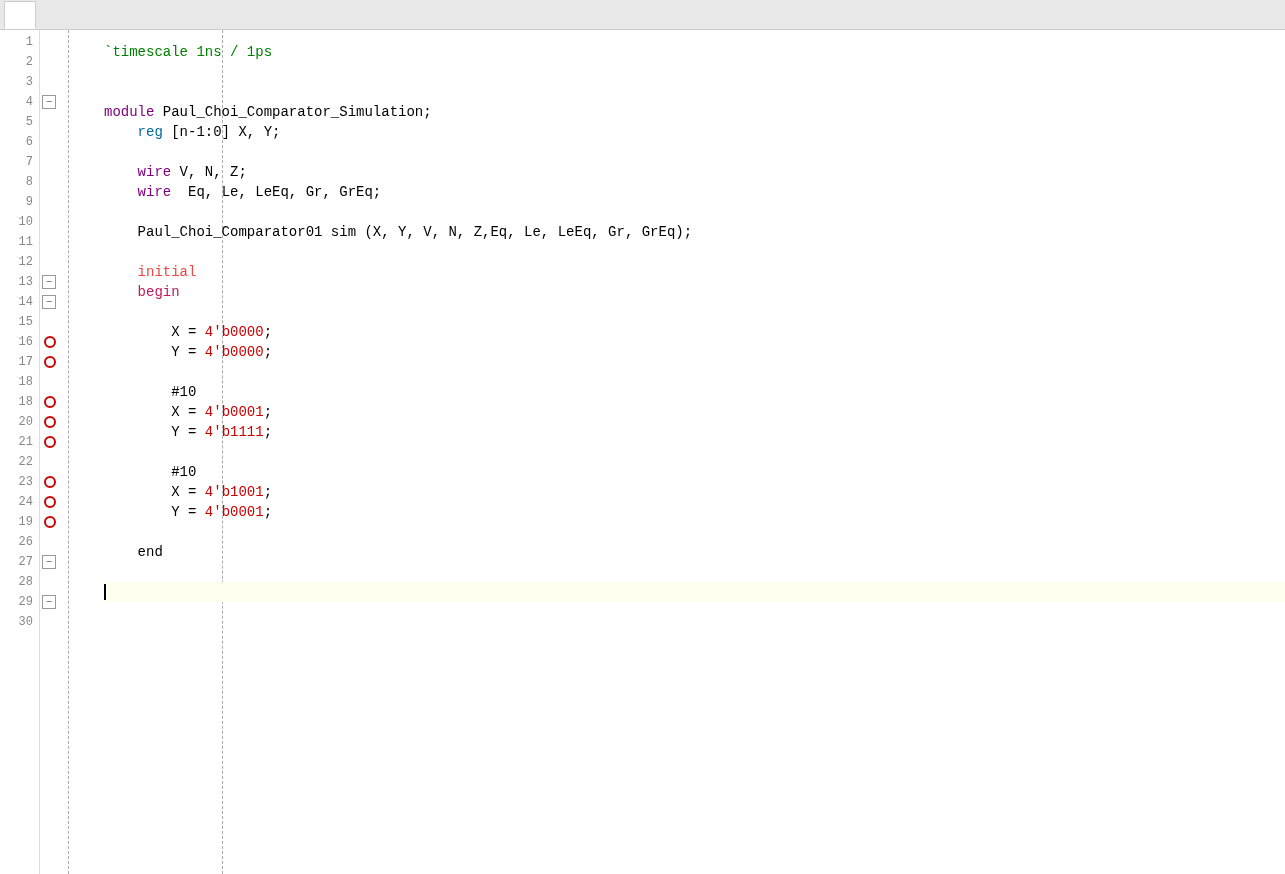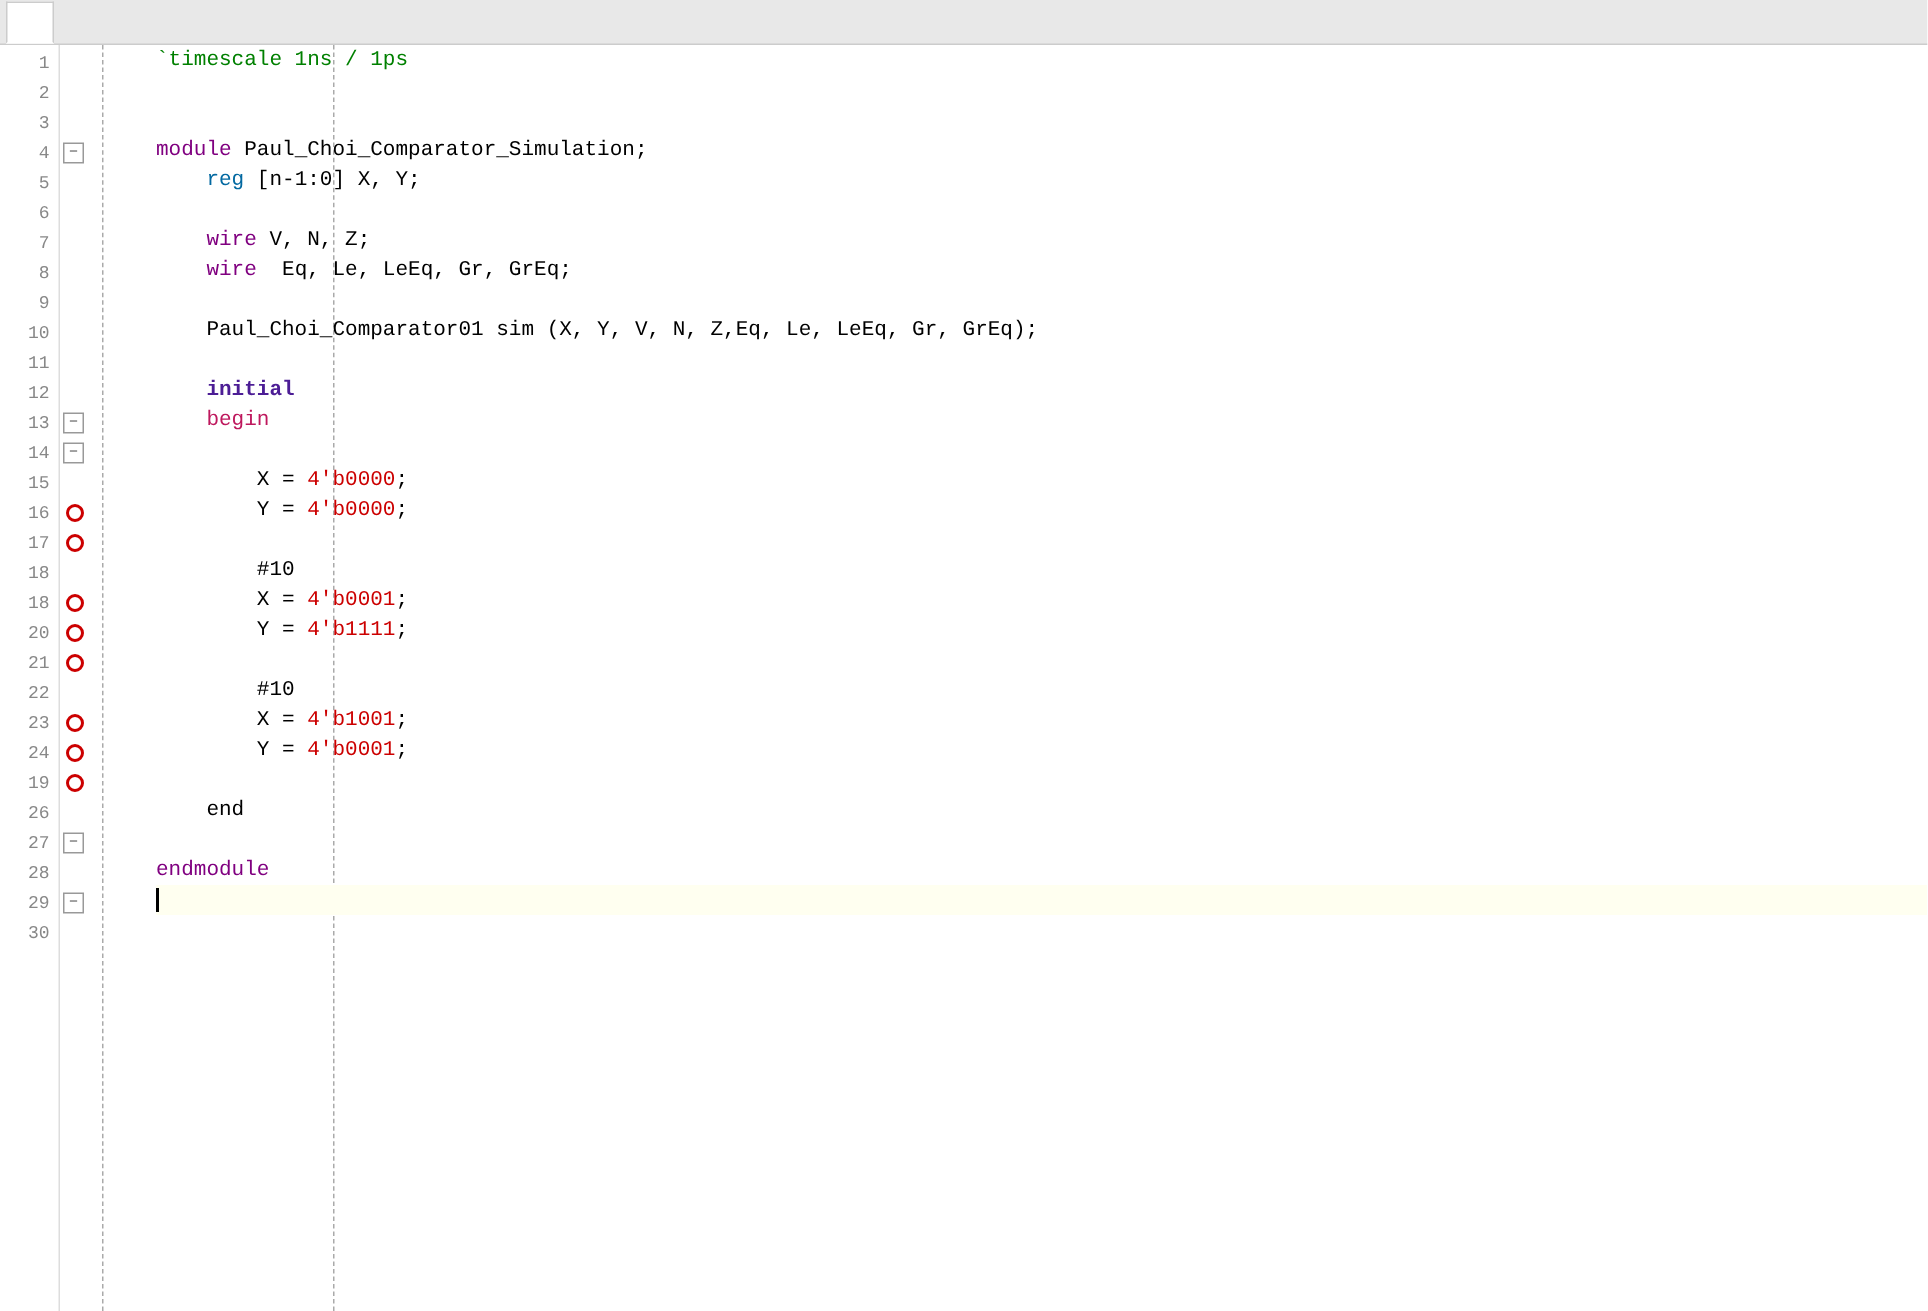--- a/index.html
+++ b/index.html
@@ -135,21 +135,21 @@
       left: 28px;
       top: 0;
       bottom: 0;
       border-left: 1px dashed #aaaaaa;
       pointer-events: none;
     }
 
     
     .code-content {
       flex: 1;
-      padding: 0 0 2px 4px;
+      padding: 12px 0 2px 4px;
       overflow: auto;
       position: relative;
     }
 
     .code-line {
       display: flex;
       align-items: center;
       height: 20px;
       white-space: pre;
       position: relative;
@@ -166,21 +166,21 @@
       background: #000000;
       vertical-align: middle;
     }
 
     
     .kw-timescale { color: #008000; }
     .kw-module { color: #800080; font-weight: normal; }
     .kw-parameter { color: #800080; }
     .kw-reg { color: #0369a1; }
     .kw-wire { color: #800080; }
-    .kw-initial { color: #4c1d95; font-weight: bold; }
+    .kw-initial { color: #ef4444; }
     .kw-begin { color: #be185d; }
     .kw-end { color: #000000; }
     .kw-endmodule { color: #800080; }
     .str-val { color: #cc0000; font-family: Liberation Mono, monospace; }
     .plain { color: #000000; }
 
     .dashed-col {
       position: absolute;
       left: 122px;
       top: 0;
@@ -317,17 +317,16 @@
         <div class="code-line"><span class="plain">        #10</span></div>
         <div class="code-line"><span class="plain">        X = </span><span class="str-val">4'b0001</span><span class="plain">;</span></div>
         <div class="code-line"><span class="plain">        Y = </span><span class="str-val">4'b1111</span><span class="plain">;</span></div>
         <div class="code-line"></div>
         <div class="code-line"><span class="plain">        #10</span></div>
         <div class="code-line"><span class="plain">        X = </span><span class="str-val">4'b1001</span><span class="plain">;</span></div>
         <div class="code-line"><span class="plain">        Y = </span><span class="str-val">4'b0001</span><span class="plain">;</span></div>
         <div class="code-line"></div>
         <div class="code-line"><span class="kw-end">    end</span></div>
         <div class="code-line"></div>
-        <div class="code-line"><span class="kw-endmodule">endmodule</span></div>
         <div class="code-line highlighted"><span class="cursor"></span></div>
       </div>
   </div>
 </div>
 
 </body></html>

